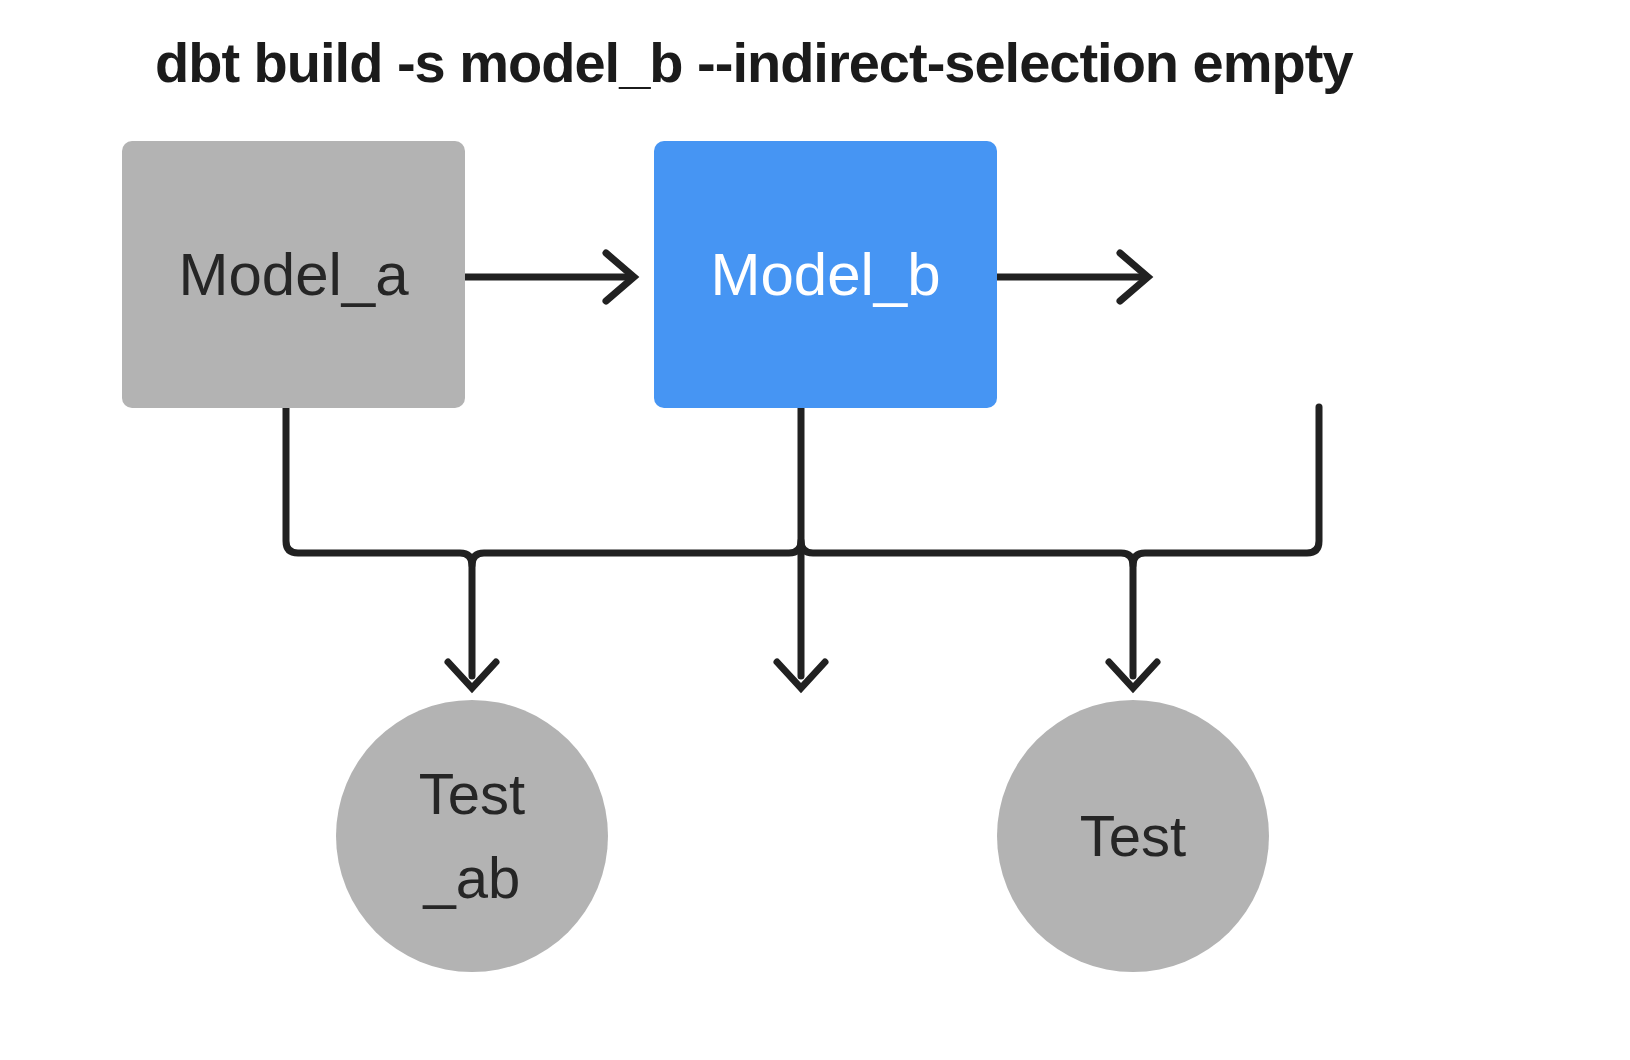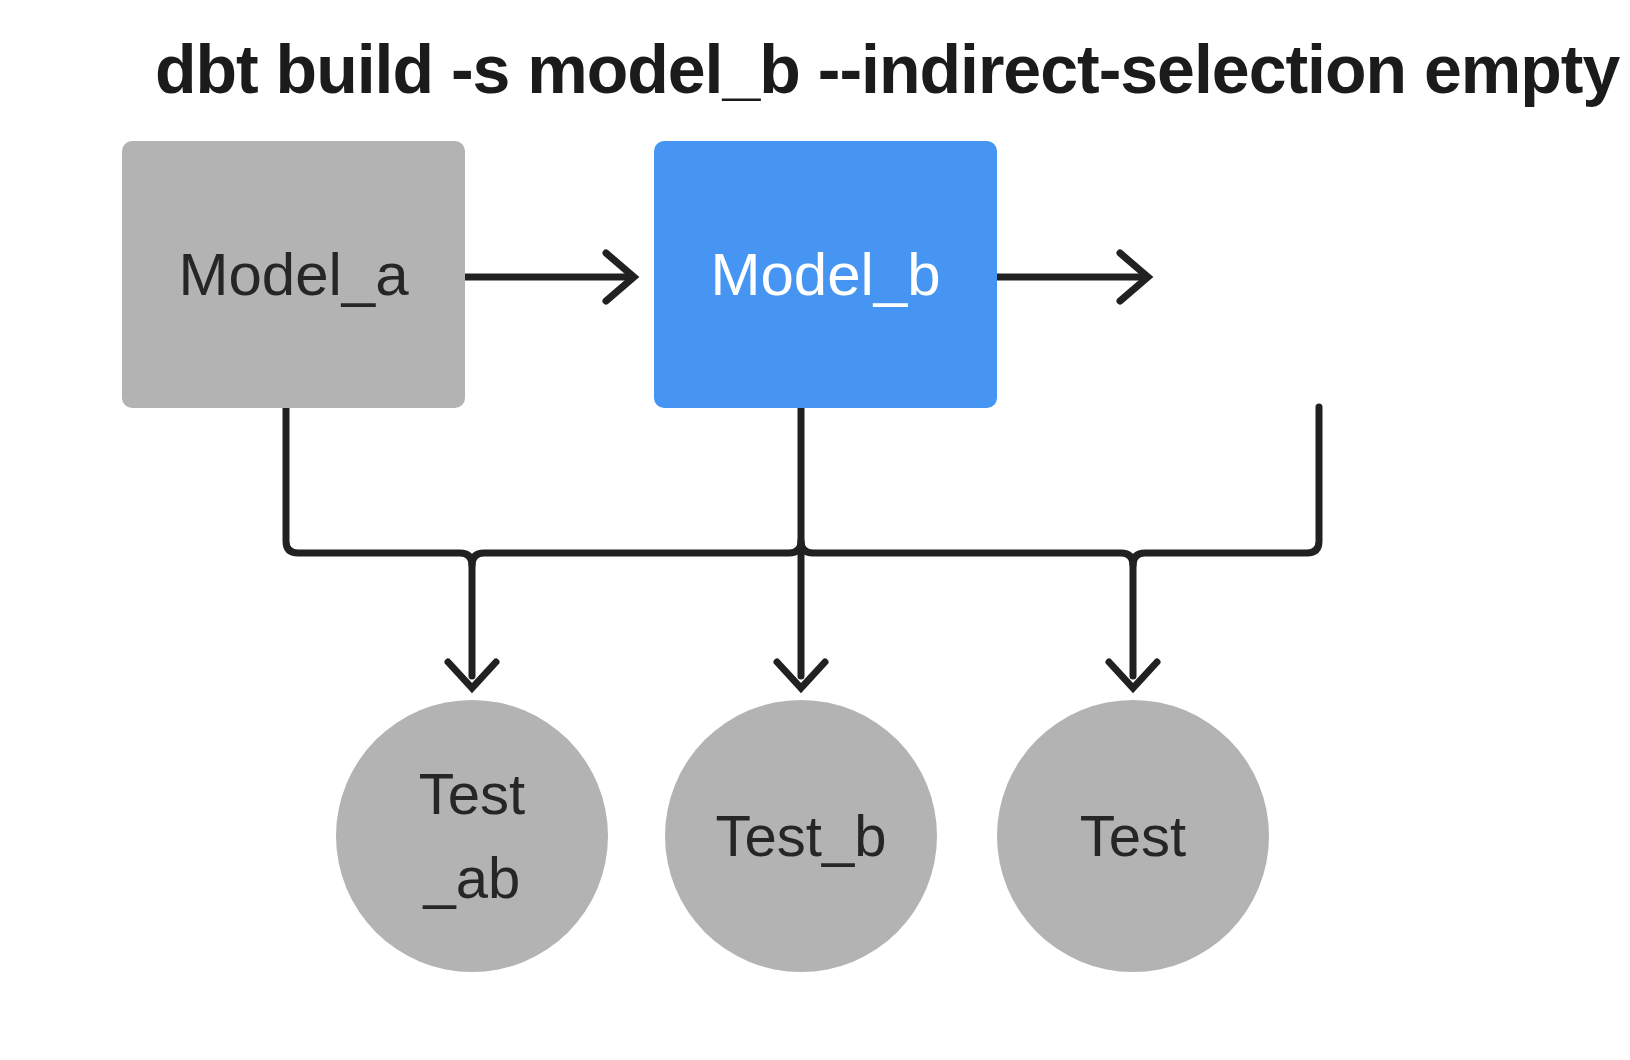--- a/index.html
+++ b/index.html
@@ -5,21 +5,21 @@
   html,body { margin:0; padding:0; background:#fff; }
   .canvas {
     position:relative;
     width:1630px; height:1060px;
     background:var(--background,#ffffff);
     font-family:"Liberation Sans","DejaVu Sans",sans-serif;
     overflow:hidden;
   }
   .title {
     position:absolute; left:155px; top:30px;
-    font-size:68px; font-weight:700; letter-spacing:-1px;
+    font-size:56px; font-weight:700; letter-spacing:-1px;
     color:var(--title_text,#1b1b1b);
     white-space:nowrap;
   }
   svg.edges { position:absolute; left:0; top:0; z-index:0; }
   svg.edges path {
     stroke:var(--line,#212121);
     stroke-width:7;
     fill:none;
     stroke-linecap:round;
     stroke-linejoin:miter;
@@ -82,21 +82,18 @@
   <div class="node box selected" id="model-b">
     <span>Model_b</span>
   </div>
 
 
   <div class="node circle" id="test-ab">
     <span>Test</span>
     <span>_ab</span>
   </div>
 
-  <div class="node circle" id="test-b">
-    <span>Test_b</span>
-  </div>
 
   <div class="node circle" id="test-bc">
     <span>Test</span>
   </div>
 
 </div>
 
 </body></html>

